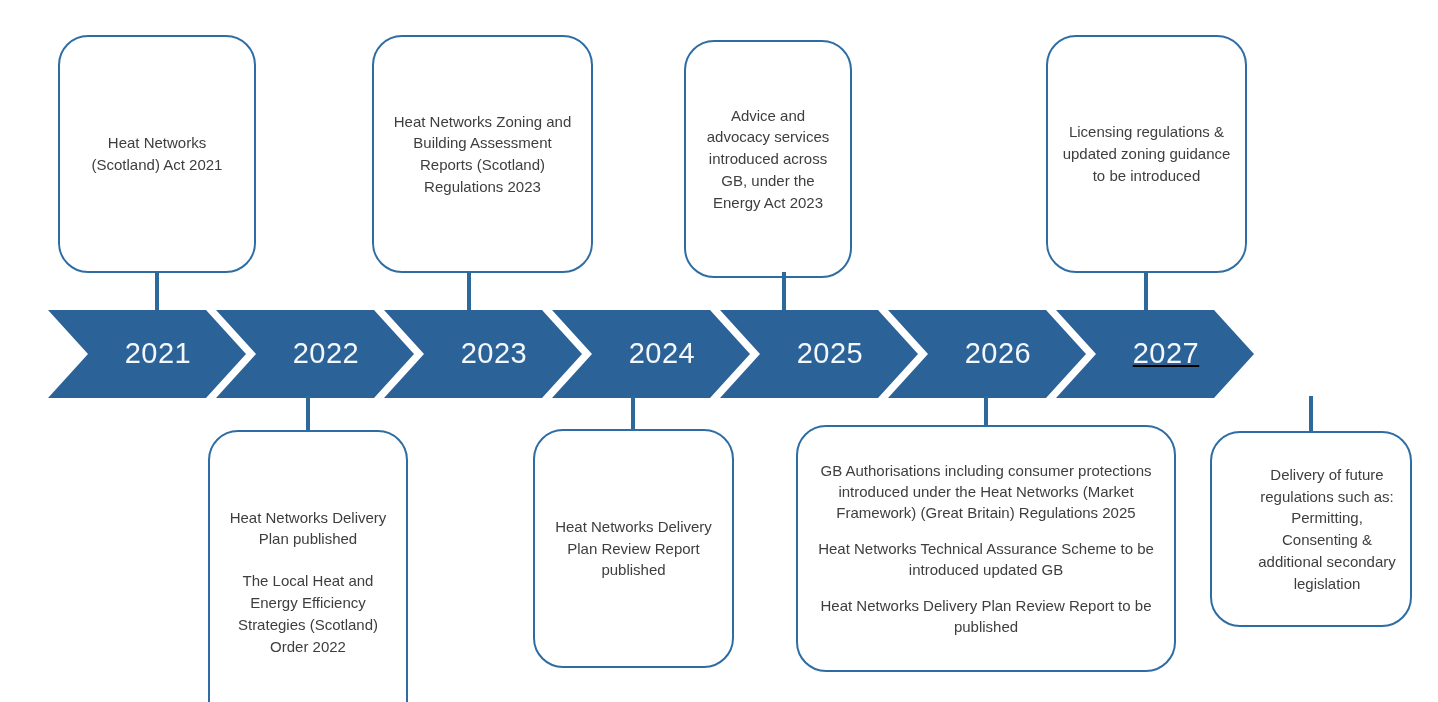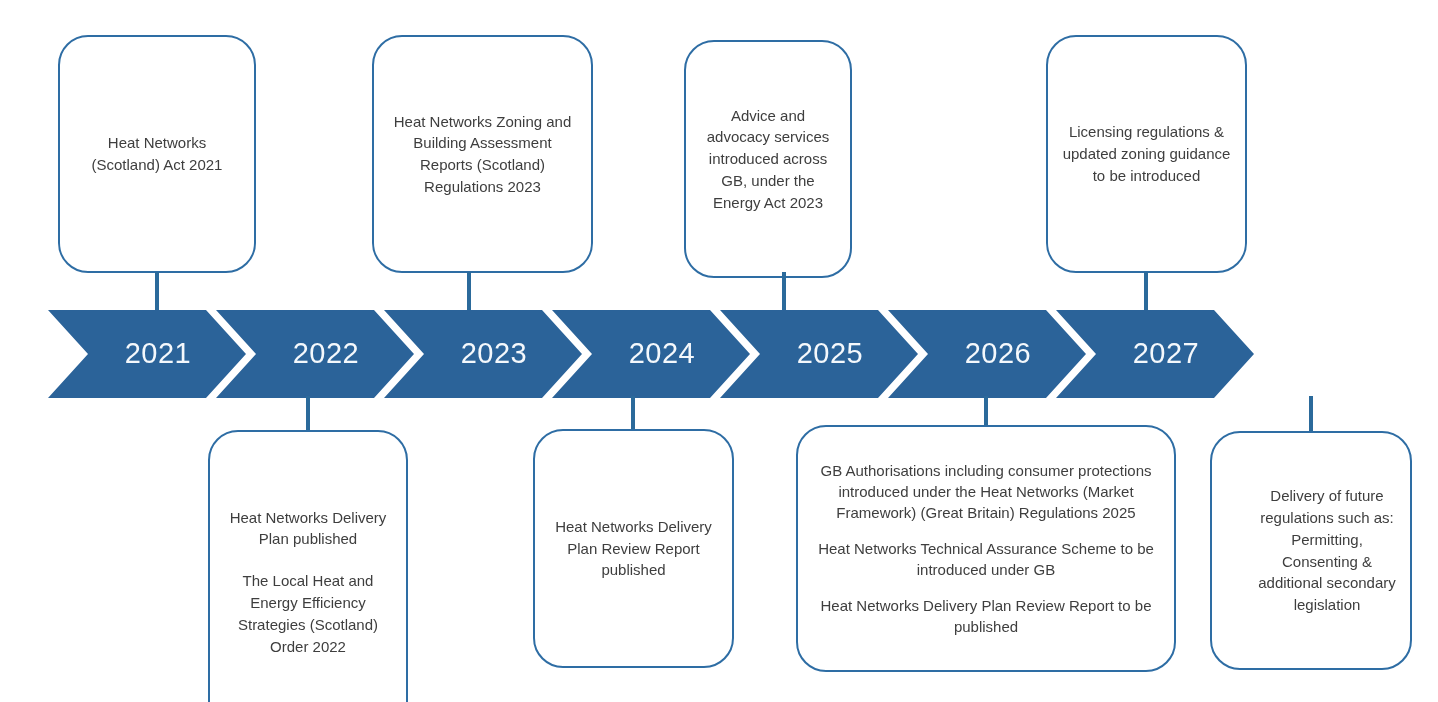--- a/index.html
+++ b/index.html
@@ -37,21 +37,21 @@
     text-align: center;
     max-width: 112px;
     letter-spacing: 0.5px;
   }
   .c0 { left: 48px; }
   .c1 { left: 216px; }
   .c2 { left: 384px; }
   .c3 { left: 552px; }
   .c4 { left: 720px; }
   .c5 { left: 888px; }
-  .c6 { left: 1056px; }
+  .c6 { left: 1056px; text-decoration: underline; }
   .c7 { left: 1224px; }
 
   
   .event-box {
     position: absolute;
     border: 2.5px solid #2E6DA4;
     border-radius: 30px;
     background: #ffffff;
     display: flex;
     flex-direction: column;
@@ -72,21 +72,21 @@
   .bt0 { left: 58px;   top: 35px;  width: 198px; height: 238px; }
   .bt1 { left: 372px;  top: 35px;  width: 221px; height: 238px; }
   .bt2 { left: 684px;  top: 33px;  width: 168px; height: 238px; margin-top: 7px; }
   .bt3 { left: 1046px; top: 35px;  width: 201px; height: 238px; }
 
   .bb0 { left: 208px;  top: 430px; width: 200px; height: 304px; }
   .bb1 { left: 533px;  top: 429px; width: 201px; height: 239px; }
   .bb2 { left: 796px;  top: 425px; width: 380px; height: 247px; padding: 24px 8px; }
   .bb2 p { line-height: 1.42; }
   .bb2 p + p { margin-top: 0.95em; }
-  .bb3 { left: 1210px; top: 431px; width: 202px; height: 239px; padding-left: 46px; }
+  .bb3 { left: 1210px; top: 431px; width: 202px; height: 196px; padding-left: 46px; }
 
   
   .connector {
     position: absolute;
     width: 4px;
     background: #2B6A9B;
   }
   .conn-top    { top: 272px; height: 40px; }
   .conn-bottom { top: 396px; height: 36px; }
   .kt0 { left: 155px; }
@@ -150,20 +150,20 @@
 
   <div class="event-box bb0">
     <p>Heat Networks Delivery Plan published</p>
     <p>The Local Heat and Energy Efficiency Strategies (Scotland) Order 2022</p>
   </div>
   <div class="event-box bb1">
     <p>Heat Networks Delivery Plan Review Report published</p>
   </div>
   <div class="event-box bb2">
     <p>GB Authorisations including consumer protections introduced under the Heat Networks (Market Framework) (Great Britain) Regulations 2025</p>
-    <p>Heat Networks Technical Assurance Scheme to be introduced under GB</p>
+    <p>Heat Networks Technical Assurance Scheme to be introduced updated GB</p>
     <p>Heat Networks Delivery Plan Review Report to be published</p>
   </div>
   <div class="event-box bb3">
     <p>Delivery of future regulations such as: Permitting, Consenting &amp; additional secondary legislation</p>
   </div>
 
 </div>
 
 </body></html>

